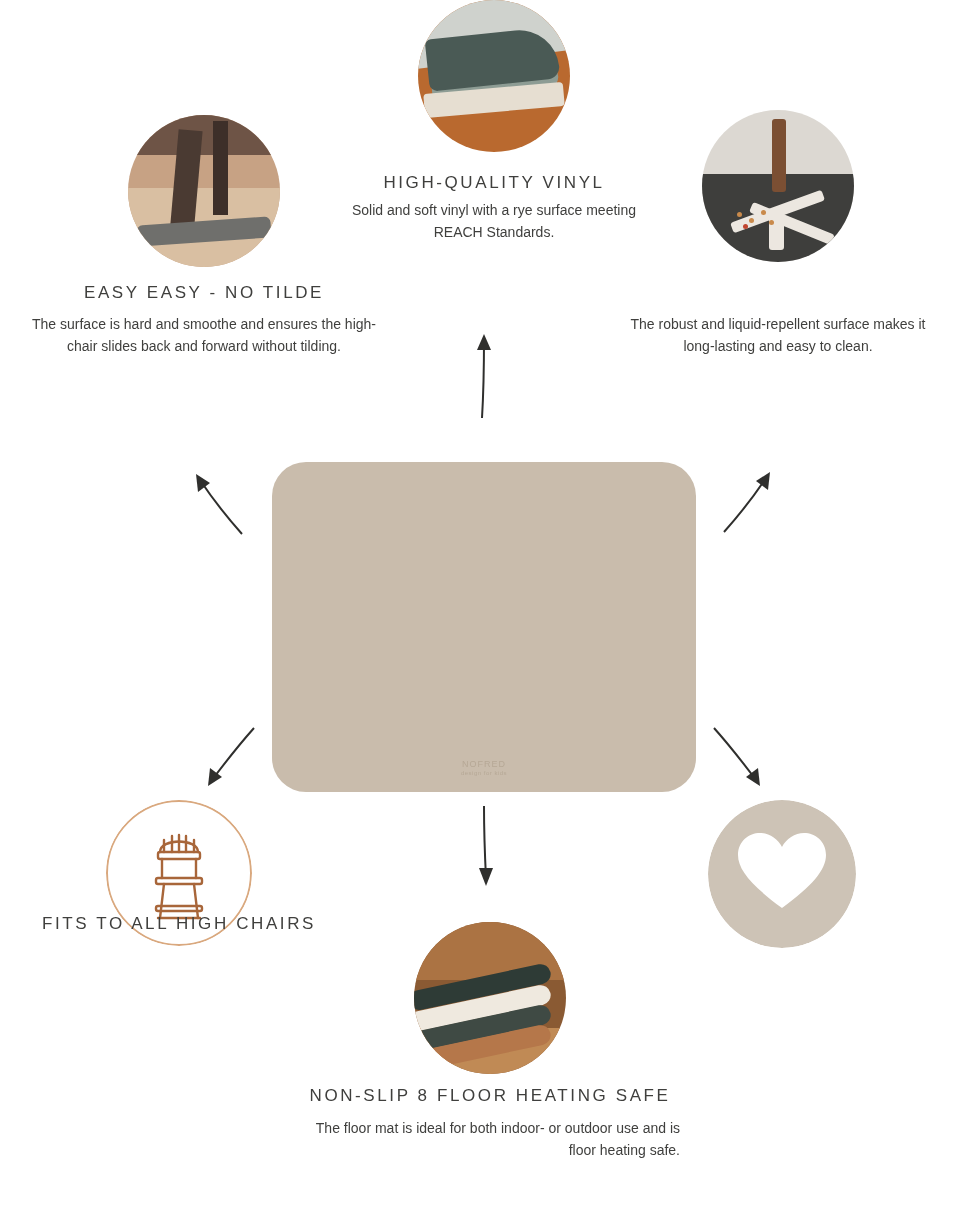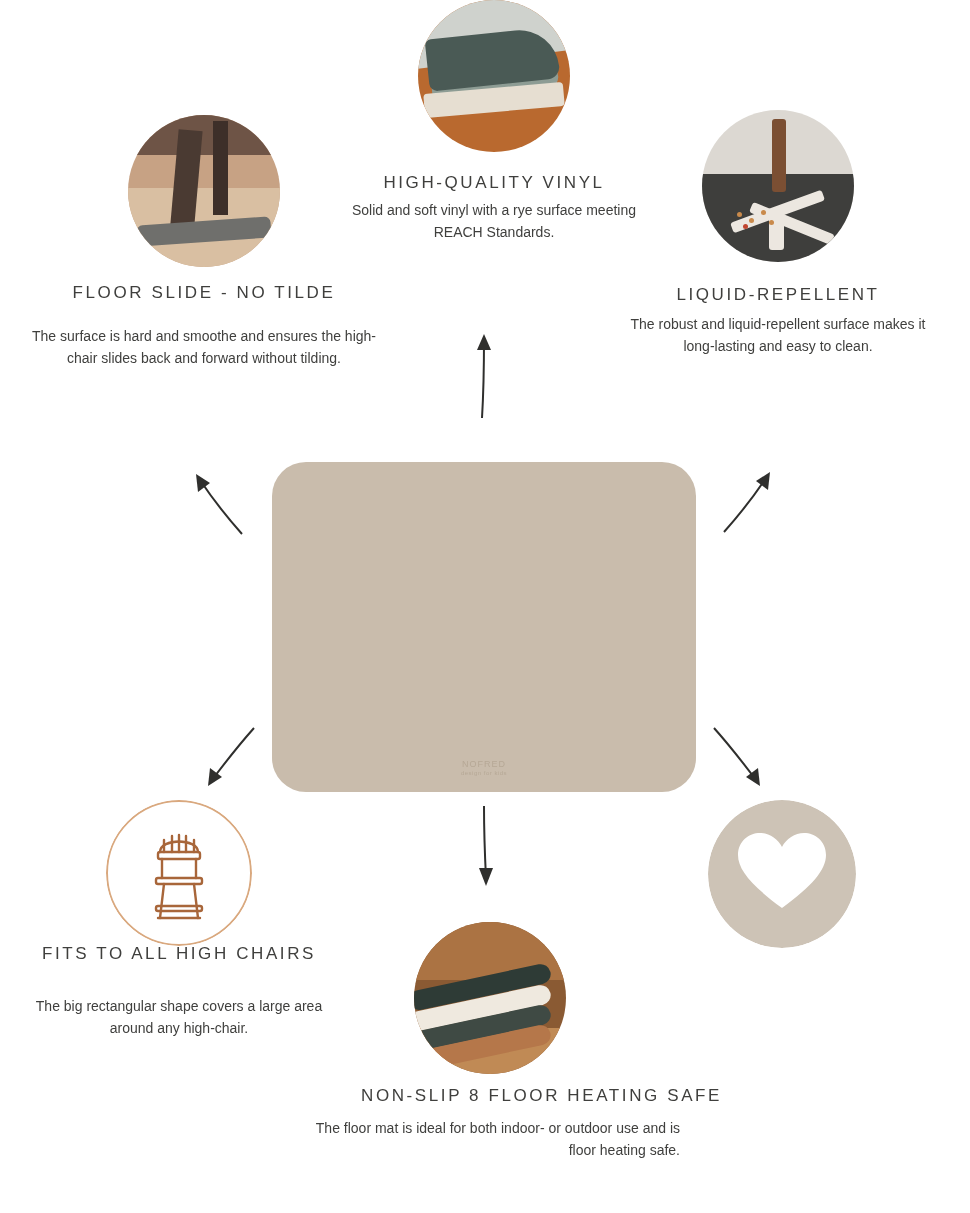--- a/index.html
+++ b/index.html
@@ -260,41 +260,40 @@
   <div class="badge" style="left:128px; top:115px; width:152px; height:152px;">
     <div class="badge-inner">
       <div class="slide-bg"></div>
       <div class="slide-top"></div>
       <div class="slide-floor"></div>
       <div class="slide-chair"></div>
       <div class="slide-chair2"></div>
       <div class="slide-mat"></div>
     </div>
   </div>
-  <div class="feature-title" style="left:20px; top:283px; width:368px;">FLOOR SLIDE - NO TILDE</div>
-  <div class="feature-body" style="left:20px; top:314px; width:368px;margin-top:12px;">The surface is hard and smoothe and ensures the high-chair slides back and forward without tilding.</div>
+  <div class="feature-title" style="left:20px; top:283px; width:368px;">EASY EASY - NO TILDE</div>
+  <div class="feature-body" style="left:20px; top:314px; width:368px;">The surface is hard and smoothe and ensures the high-chair slides back and forward without tilding.</div>
 
   <div class="badge" style="left:702px; top:110px; width:152px; height:152px;">
     <div class="badge-inner">
       <div class="liq-bg"></div>
       <div class="liq-mat"></div>
       <div class="liq-post"></div>
       <div class="liq-leg" style="left:18%; bottom:30%; width:64%; height:7%; transform:rotate(-20deg);"></div>
       <div class="liq-leg" style="left:30%; bottom:22%; width:58%; height:7%; transform:rotate(22deg);"></div>
       <div class="liq-leg" style="left:44%; bottom:8%; width:10%; height:26%;"></div>
       <div class="liq-crumbs">
         <span style="left:2px;  top:2px;"></span>
         <span style="left:14px; top:8px;"></span>
         <span style="left:26px; top:0px;"></span>
         <span style="left:34px; top:10px;"></span>
         <span style="left:8px;  top:14px; background:#c1452f;"></span>
       </div>
     </div>
   </div>
-  <div class="feature-title" style="left:606px; top:285px; width:344px;">LIQUID-REPELLENT</div>
   <div class="feature-body" style="left:624px; top:314px; width:308px;">The robust and liquid-repellent surface makes it long-lasting and easy to clean.</div>
 
   <div class="mat" style="left:272px; top:462px; width:424px; height:330px;">
     <div class="mat-logo">
       <span>NOFRED</span>
       <span class="sub">design for kids</span>
     </div>
   </div>
 
   <svg class="arrow" style="left:460px; top:330px; width:50px; height:90px;" viewBox="0 0 50 90">
@@ -337,35 +336,34 @@
           <rect x="52" y="52" width="42" height="7" rx="2"></rect>
           <path d="M56 59 L56 78 M90 59 L90 78"></path>
           <rect x="50" y="78" width="46" height="6" rx="2"></rect>
           <path d="M58 84 L54 118 M88 84 L92 118"></path>
           <rect x="50" y="106" width="46" height="5" rx="2"></rect>
           <path d="M52 118 L94 118"></path>
         </g>
       </svg>
     </div>
   </div>
-  <div class="feature-title" style="left:0px; top:944px; width:358px;">FITS TO ALL HIGH CHAIRS</div>
-  <div class="feature-body" style="left:18px; top:996px; width:322px;">The big rectangular shape covers a large area around any high-chair.</div>
+  <div class="feature-title" style="left:0px; top:914px; width:358px;">FITS TO ALL HIGH CHAIRS</div>
 
   <div class="badge" style="left:414px; top:922px; width:152px; height:152px;">
     <div class="badge-inner">
       <div class="mat-bg"></div>
       <div class="mat-floor-top"></div>
       <div class="mat-floor-bot"></div>
       <div class="mat-roll" style="left:-4%; top:36%; width:95%; background:#2e3b36; transform:rotate(-12deg);"></div>
       <div class="mat-roll" style="left:-4%; top:50%; width:95%; background:#efe9df; transform:rotate(-12deg);"></div>
       <div class="mat-roll" style="left:-4%; top:63%; width:95%; background:#3f4a44; transform:rotate(-12deg);"></div>
       <div class="mat-roll" style="left:-4%; top:76%; width:95%; background:#b5774a; transform:rotate(-12deg);"></div>
     </div>
   </div>
-  <div class="feature-title" style="left:258px; top:1086px; width:464px;text-align:right;">NON-SLIP 8 FLOOR HEATING SAFE</div>
+  <div class="feature-title" style="left:258px; top:1086px; width:464px;">NON-SLIP 8 FLOOR HEATING SAFE</div>
   <div class="feature-body" style="left:300px; top:1118px; width:380px;text-align:right;">The floor mat is ideal for both indoor- or outdoor use and is floor heating safe.</div>
 
   <div class="badge" style="left:708px; top:800px; width:148px; height:148px;">
     <div class="badge-inner">
       <div class="care-bg"></div>
       <svg viewBox="0 0 148 148" style="position:absolute; inset:0;">
         <path d="M74 108 C44 86, 30 70, 30 55 C30 41, 41 33, 52 33 C61 33, 70 39, 74 47 C78 39, 87 33, 96 33 C107 33, 118 41, 118 55 C118 70, 104 86, 74 108 Z" fill="#ffffff"></path>
       </svg>
     </div>
   </div>

